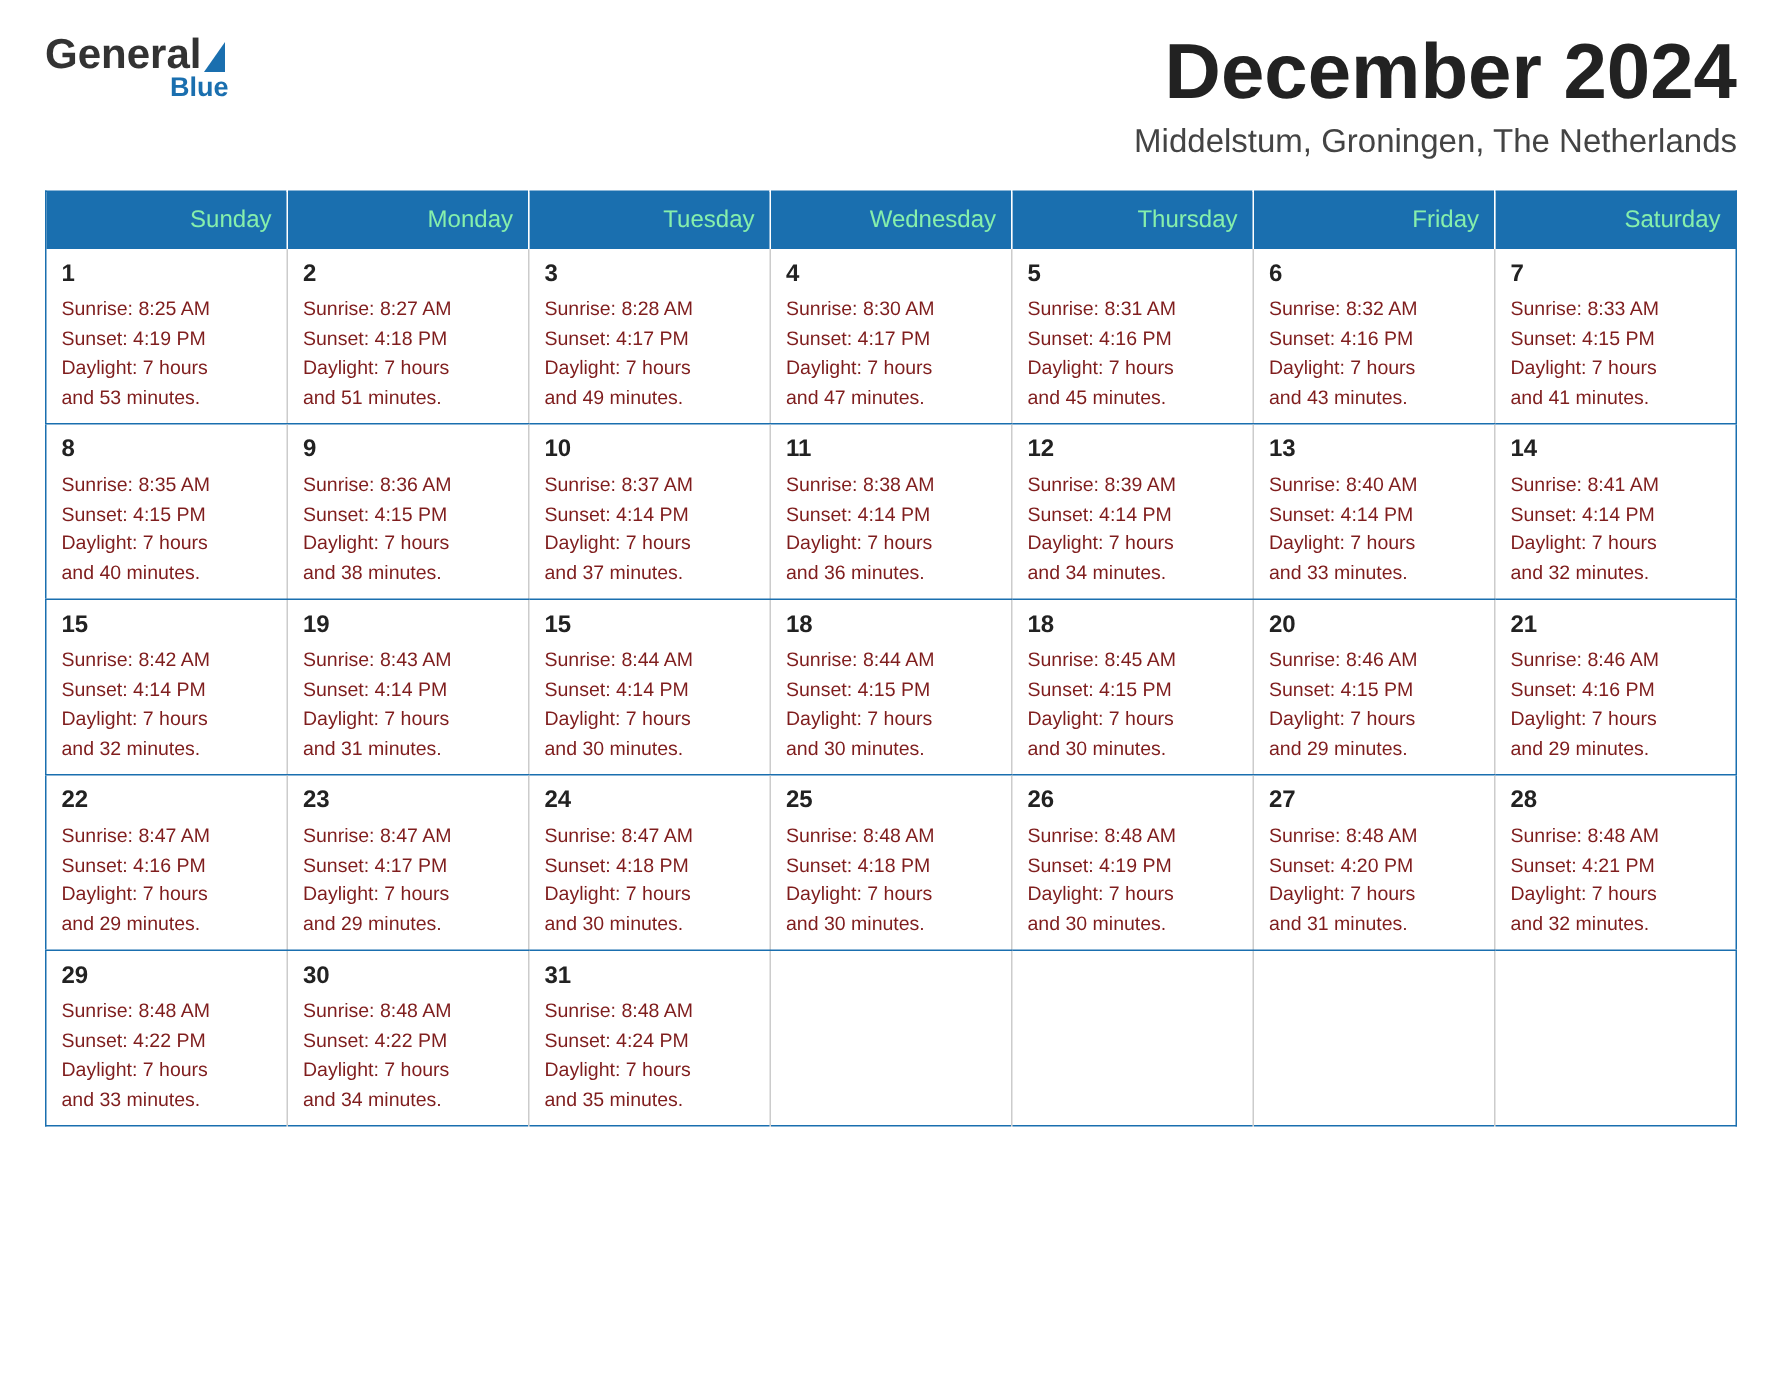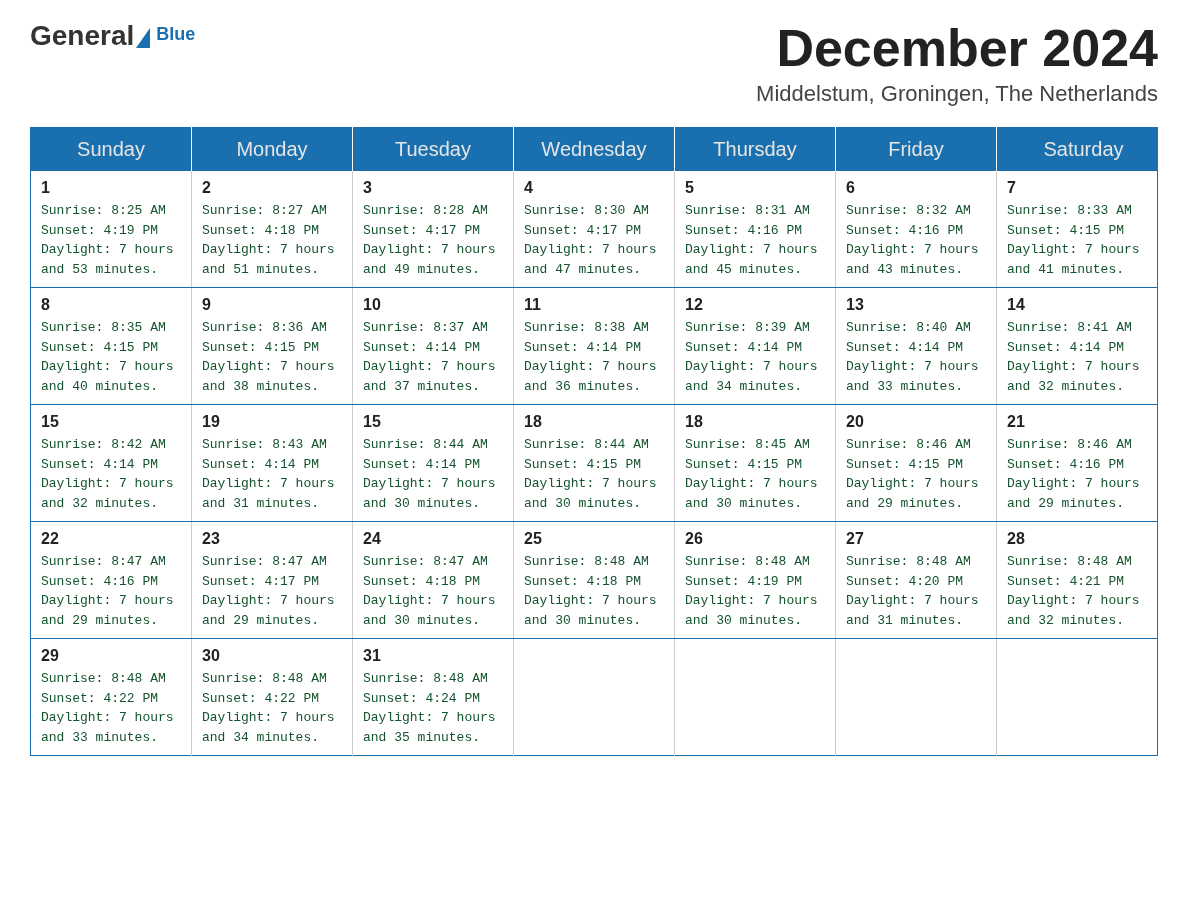--- a/index.html
+++ b/index.html
@@ -13,22 +13,22 @@
 
     .header-area {
       display: flex;
       justify-content: space-between;
       align-items: flex-start;
       margin-bottom: 20px;
     }
 
     .logo-area {
       display: flex;
-      flex-direction: row;
-      align-items: center;
+      flex-direction: column;
+      align-items: flex-end;
     }
 
     .logo-text {
       display: flex;
       align-items: center;
       font-size: 28px;
       font-weight: bold;
       color: #333;
     }
 
@@ -72,24 +72,24 @@
     }
 
     .calendar-table {
       width: 100%;
       border-collapse: collapse;
       border: 1px solid #1a6faf;
     }
 
     .calendar-table th {
       background-color: #1a6faf;
-      color: #e5e5e5;
+      color: #86efac;
       padding: 10px 10px;
-      text-align: center;
-      font-size: 20px;
+      text-align: right;
+      font-size: 16px;
       font-weight: normal;
       border-right: 1px solid #fff;
     }
 
     .calendar-table th:last-child {
       border-right: none;
       padding-left: 23px;
     }
 
     .calendar-table td {
@@ -120,22 +120,21 @@
       font-size: 16px;
       font-weight: bold;
       color: #222;
       margin-bottom: 4px;
       display: block;
     }
 
     .day-info {
       font-size: 13px;
       line-height: 1.5;
-      color: #14532d;
-      font-family: Liberation Mono, monospace;
+      color: #7f1d1d;
     }
   </style>
 </head>
 <body>
 
 <div class="header-area">
   <div class="logo-area">
     <div class="logo-text">
       <span class="logo-general">General</span>
       <div class="logo-triangle"></div>

